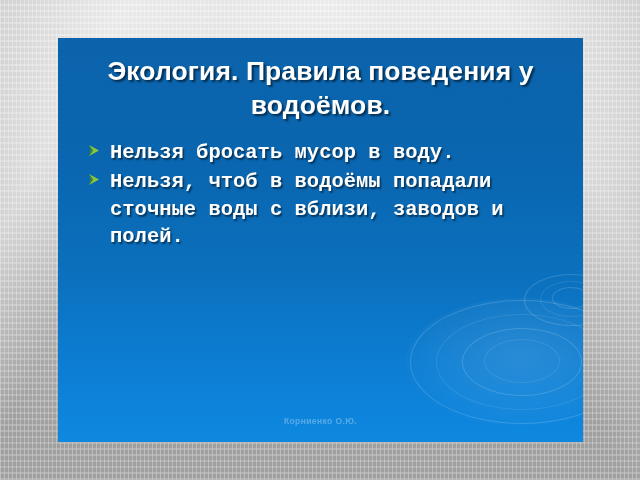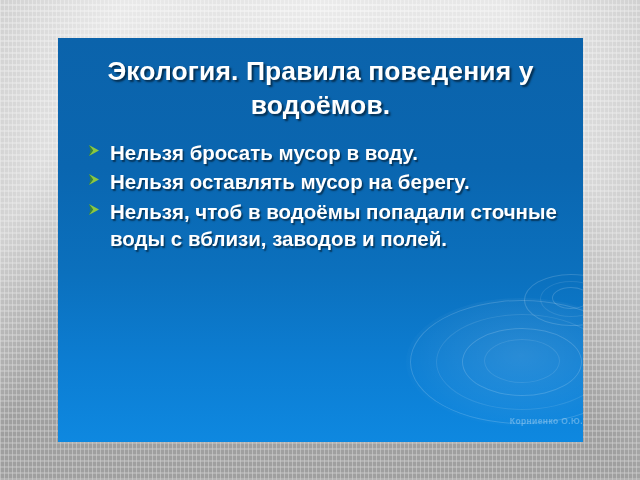--- a/index.html
+++ b/index.html
@@ -73,20 +73,21 @@
 
   
   #bullets{
     position:absolute;
     left:30px;top:101px;width:470px;
   }
   .bullet-row{
     display:flex;
     align-items:flex-start;
     margin-bottom:2px;
+    font-family:Liberation Mono, monospace;
   }
   .bullet-mark{
     flex:0 0 auto;
     width:22px;
     padding-top:5px;
     line-height:1;
   }
   .bullet-mark svg{display:block;}
   .bullet-text{
     flex:1 1 auto;
@@ -94,21 +95,21 @@
     font-size:20.5px;
     font-weight:bold;
     line-height:1.34;
     text-shadow:1.5px 1.5px 1.5px rgba(0,0,0,.5);
   }
 
   
   #watermark{
     position:absolute;
     left:0;right:0;top:378px;
-    text-align:right;
+    text-align:center;
     font-size:8.5px;
     font-weight:bold;
     letter-spacing:.4px;
     color:rgba(255,255,255,.30);
   }
 </style>
 </head>
 <body>
 
 <div id="desk">
@@ -135,29 +136,20 @@
     <div class="bullet-row">
       <span class="bullet-mark">
         <svg width="15" height="13" viewBox="0 0 15 13" aria-hidden="true">
           <path d="M1 1 L11 6.5 L1 12 L5 6.5 Z" fill="#8cc63f"></path>
           <path d="M1 12 L5 6.5 L1 1 L2.6 6.5 Z" fill="#3d8a2e"></path>
         </svg>
       </span>
       <span class="bullet-text">Нельзя бросать мусор в воду.</span>
     </div>
 
-    <div class="bullet-row">
-      <span class="bullet-mark">
-        <svg width="15" height="13" viewBox="0 0 15 13" aria-hidden="true">
-          <path d="M1 1 L11 6.5 L1 12 L5 6.5 Z" fill="#8cc63f"></path>
-          <path d="M1 12 L5 6.5 L1 1 L2.6 6.5 Z" fill="#3d8a2e"></path>
-        </svg>
-      </span>
-      <span class="bullet-text">Нельзя оставлять мусор на берегу.</span>
-    </div>
 
 
     <div class="bullet-row">
       <span class="bullet-mark">
         <svg width="15" height="13" viewBox="0 0 15 13" aria-hidden="true">
           <path d="M1 1 L11 6.5 L1 12 L5 6.5 Z" fill="#8cc63f"></path>
           <path d="M1 12 L5 6.5 L1 1 L2.6 6.5 Z" fill="#3d8a2e"></path>
         </svg>
       </span>
       <span class="bullet-text">Нельзя, чтоб в водоёмы попадали сточные воды с вблизи, заводов и полей.</span>

